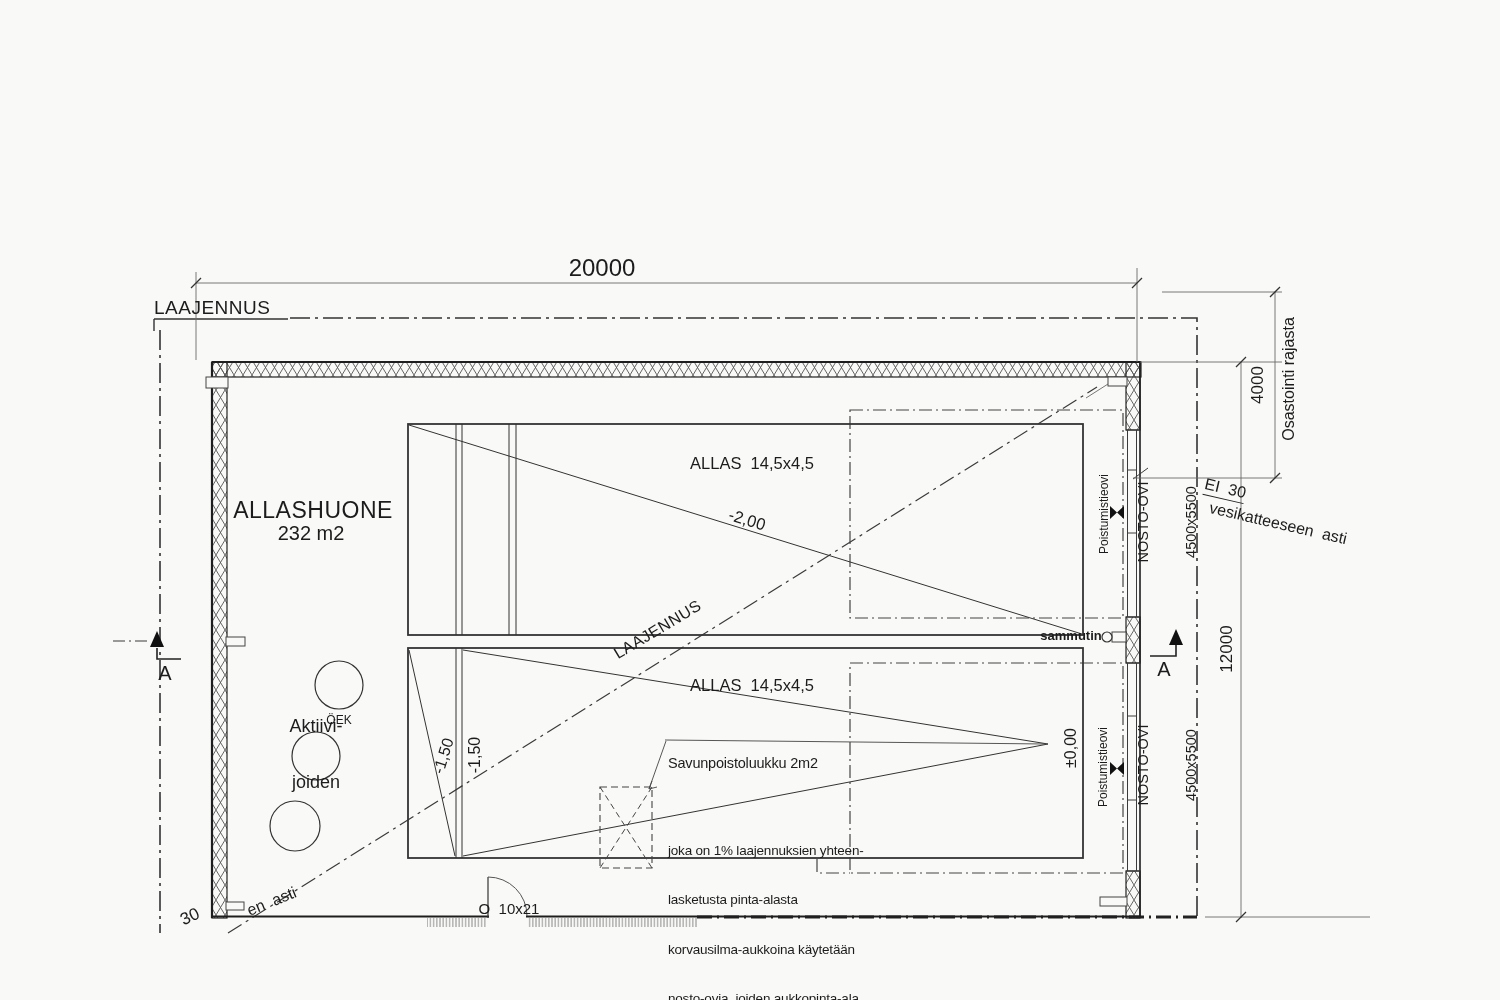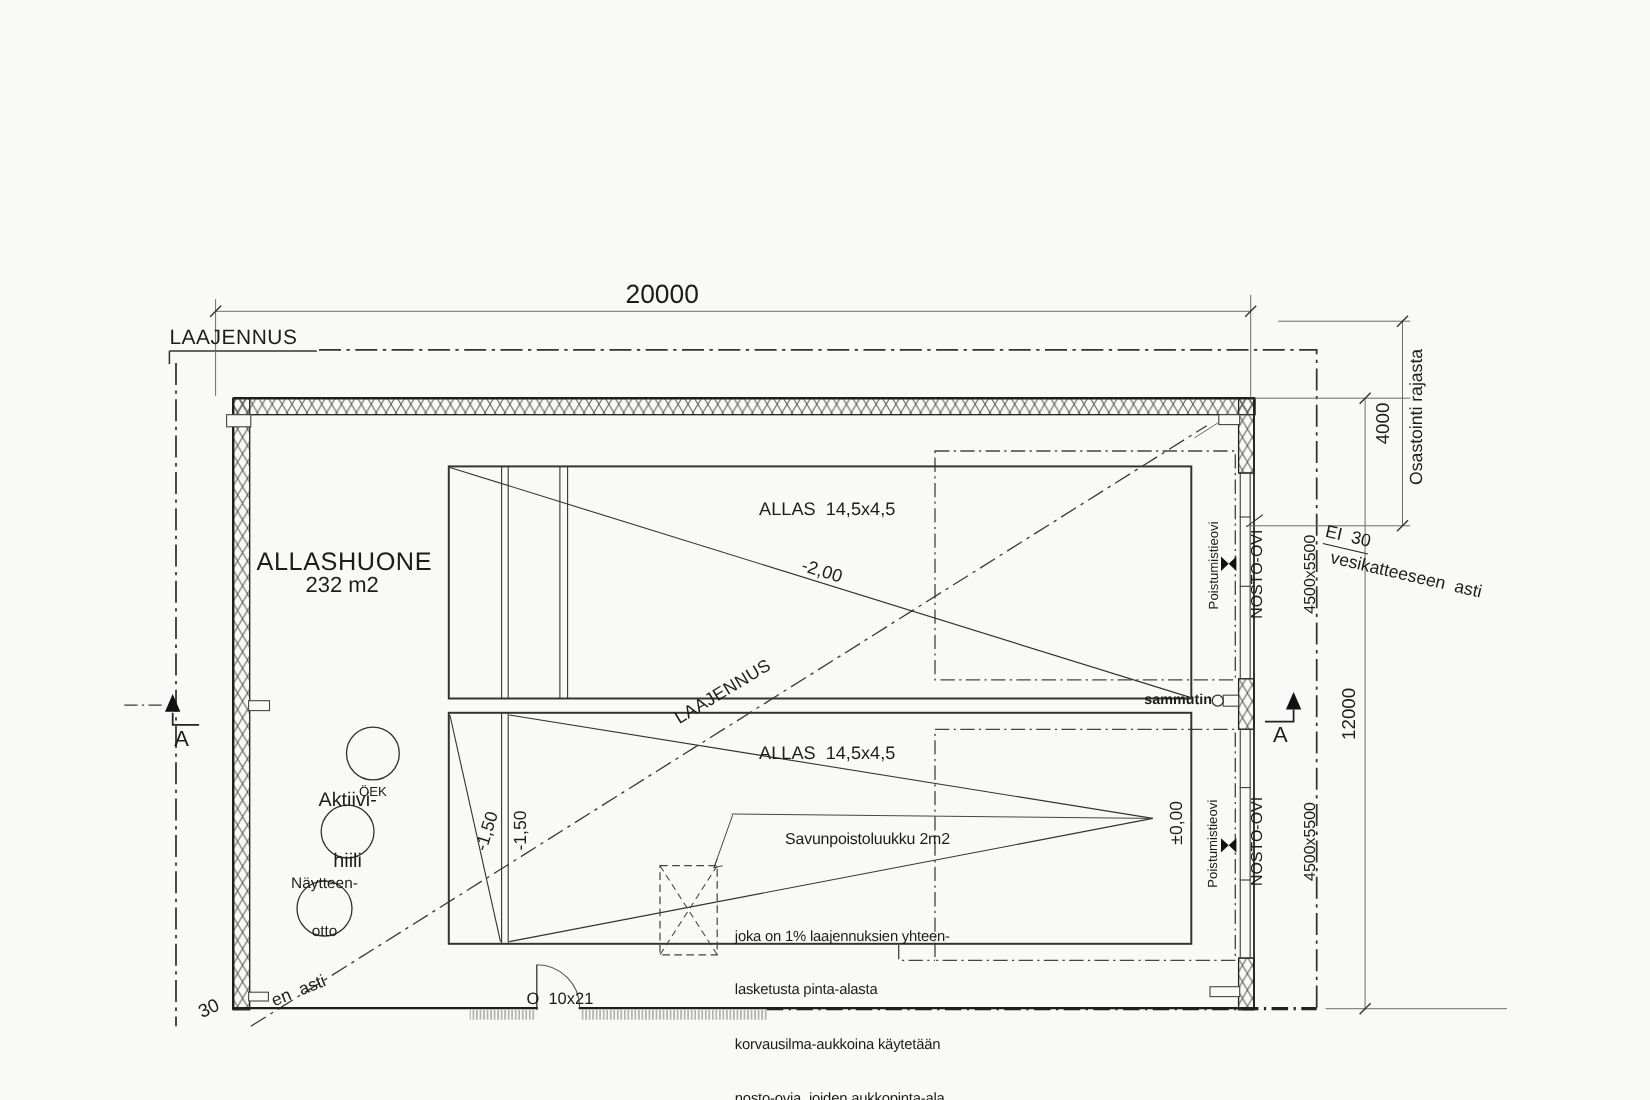--- a/index.html
+++ b/index.html
@@ -7,21 +7,21 @@
     position:relative;width:1500px;height:1000px;margin:0 auto;
     background:#f9f9f7;overflow:hidden;
     font-family:"Liberation Sans", sans-serif;color:#1c1c1c;
   }
   #linework{position:absolute;left:0;top:0;}
   .lbl{position:absolute;white-space:pre;line-height:1.05;}
   .ctr{transform:translate(-50%,-50%);}
   .r90{transform:translate(-50%,-50%) rotate(-90deg);}
   .lines{text-align:center;}
   .note-body{font-size:13.5px;line-height:16.4px;letter-spacing:-0.2px;}
-  .note-title{font-size:14.5px;letter-spacing:-0.2px;margin-bottom:6px;text-align:right;}
+  .note-title{font-size:14.5px;letter-spacing:-0.2px;margin-bottom:6px;}
 </style>
 </head>
 <body>
 
 <div id="canvas">
 
   <svg id="linework" width="1500" height="1000" viewBox="0 0 1500 1000">
     <defs>
       <pattern id="hatch" patternUnits="userSpaceOnUse" width="9" height="15">
         <path d="M0,0 L9,15 M9,0 L0,15" stroke="#555" stroke-width="0.9" fill="none"></path>
@@ -179,25 +179,21 @@
   <div class="lbl" style="left:658px;top:630px;font-size:16px;transform:translate(-50%,-50%) rotate(-31deg);letter-spacing:0.5px;">LAAJENNUS</div>
 
   <div class="lbl ctr" style="left:752px;top:686px;font-size:16.5px;">ALLAS  14,5x4,5</div>
   <div class="lbl" style="left:444px;top:756px;font-size:16px;transform:translate(-50%,-50%) rotate(-73deg);">-1,50</div>
   <div class="lbl r90" style="left:475px;top:755px;font-size:16px;">-1,50</div>
   <div class="lbl r90" style="left:1071px;top:748px;font-size:16px;">±0,00</div>
 
   <div class="lbl ctr" style="left:339px;top:720px;font-size:12px;">ÖEK</div>
   <div class="lbl ctr lines" style="left:316px;top:755px;font-size:18px;">
     <div>Aktiivi-</div>
-    <div>hiili</div>
-  </div>
-  <div class="lbl ctr lines" style="left:295px;top:825px;font-size:14px;">
-    <div>Näytteen-</div>
-    <div>otto</div>
+    <div>joiden</div>
   </div>
 
   <div class="lbl" style="left:668px;top:722px;">
     <div class="note-title">Savunpoistoluukku 2m2</div>
     <div class="note-body">
       <div>joka on 1% laajennuksien yhteen-</div>
       <div>lasketusta pinta-alasta</div>
       <div>korvausilma-aukkoina käytetään</div>
       <div>nosto-ovia, joiden aukkopinta-ala</div>
       

